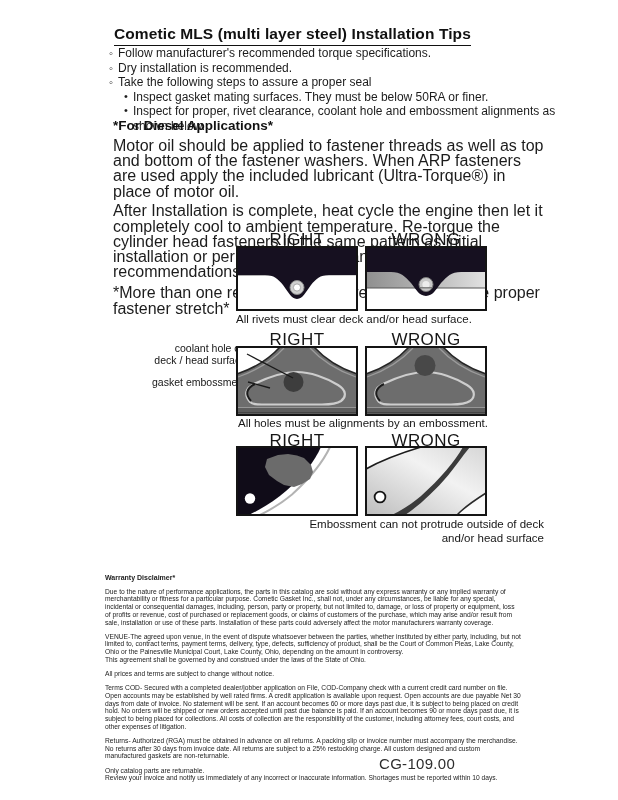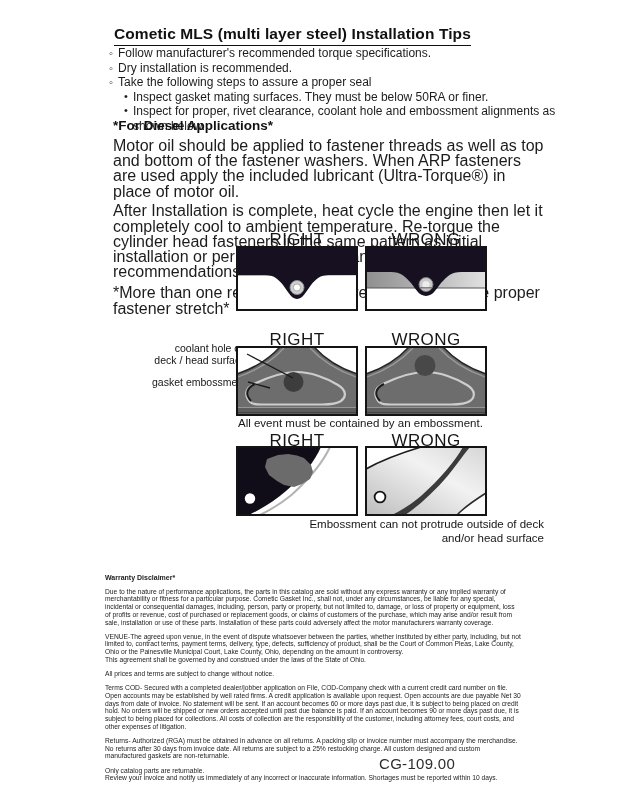--- a/index.html
+++ b/index.html
@@ -95,20 +95,21 @@
       <rect x="1" y="1" width="120" height="63" fill="#ffffff"></rect>
       <rect x="1" y="22" width="120" height="20" fill="url(#r1b)"></rect>
       <line x1="1" y1="42" x2="121" y2="42" stroke="#565656" stroke-width="1"></line>
       <path d="M1,1 H121 V26 H96 C86,26 82,30.5 76,37 C70,44.5 68,49.5 61,50 C54,49.5 52,44.5 46,37 C40,30.5 36,26 26,26 H1 Z" fill="#161020"></path>
       <circle cx="61" cy="38.5" r="7" fill="#c9c9c9" stroke="#7c7c7c" stroke-width="1"></circle>
       <circle cx="61" cy="38.5" r="3.6" fill="#ececec"></circle>
       <line x1="54.5" y1="41.8" x2="67.5" y2="41.8" stroke="#6e6e6e" stroke-width="1.2"></line>
       <rect x="1" y="1" width="120" height="63" fill="none" stroke="#141414" stroke-width="2"></rect>
     </svg>
   </div>
+  <div class="caption" style="left:236px;top:313px;">All rivets must clear deck and/or head surface.</div>
 
   <div class="dg-label" style="left:236px;top:330px;">RIGHT</div>
   <div class="dg-label" style="left:365px;top:330px;">WRONG</div>
 
   <div class="callout pre" style="left:118px;top:342px;width:128px;">coolant hole on
 deck / head surface</div>
   <div class="callout" style="left:118px;top:376px;width:128px;">gasket embossment</div>
 
   <svg id="pointerlines" viewBox="0 0 190 60">
     <line x1="127" y1="14" x2="173" y2="38" stroke="#1a1a1a" stroke-width="1.3"></line>
@@ -140,21 +141,21 @@
       <path d="M74,2 C85,14 100,24 120,31" stroke="#9c9c9c" stroke-width="1.2" fill="none"></path>
       <path d="M14,56 C8,49 9,42 19,37.5 C37,29 49,26 61,26 C74,26 90,31.5 102,39 C110,44 111,50.5 105,55 C100,58.5 93,58.5 86,58.5 H26 C20,58.5 17,58.5 14,56 Z" fill="none" stroke="#cdcdcd" stroke-width="2.2"></path>
       <path d="M15,55 C9,48.5 10,42.5 19,38" stroke="#1c1c1c" stroke-width="2" fill="none"></path>
       <rect x="1" y="61.5" width="120" height="6.5" fill="#5d5d5d"></rect>
       <line x1="1" y1="61.5" x2="121" y2="61.5" stroke="#969696" stroke-width="1"></line>
       <line x1="1" y1="66.5" x2="121" y2="66.5" stroke="#454545" stroke-width="1"></line>
       <circle cx="60" cy="19.5" r="10.5" fill="#484848"></circle>
       <rect x="1" y="1" width="120" height="68" fill="none" stroke="#141414" stroke-width="2"></rect>
     </svg>
   </div>
-  <div class="caption" style="left:238px;top:417px;">All event must be contained by an embossment.</div>
+  <div class="caption" style="left:238px;top:417px;">All holes must be alignments by an embossment.</div>
 
   <div class="dg-label" style="left:236px;top:431px;">RIGHT</div>
   <div class="dg-label" style="left:365px;top:431px;">WRONG</div>
 
   <div class="dg-box" style="left:236px;top:446px;height:70px;">
     <svg viewBox="0 0 122 70">
       <rect x="1" y="1" width="120" height="68" fill="#ffffff"></rect>
       <path d="M1,1 H85 C79,15 66,31 50,45 C39,54.5 26,62.5 13,69 H1 Z" fill="#100c18"></path>
       <path d="M94,1 C87,16 73,33 56,48.5 C46.5,56.5 35,63.5 24,69" stroke="#b3b3b3" stroke-width="2" fill="none"></path>
       <path d="M31,13 L42,9 L52,8 L61,9.5 L68,12 L75,19 L77,26 L74,33 L66,38 L58,41 L48,39 L41,35 L33,29 L29,21 Z" fill="#6b6b6b"></path>

